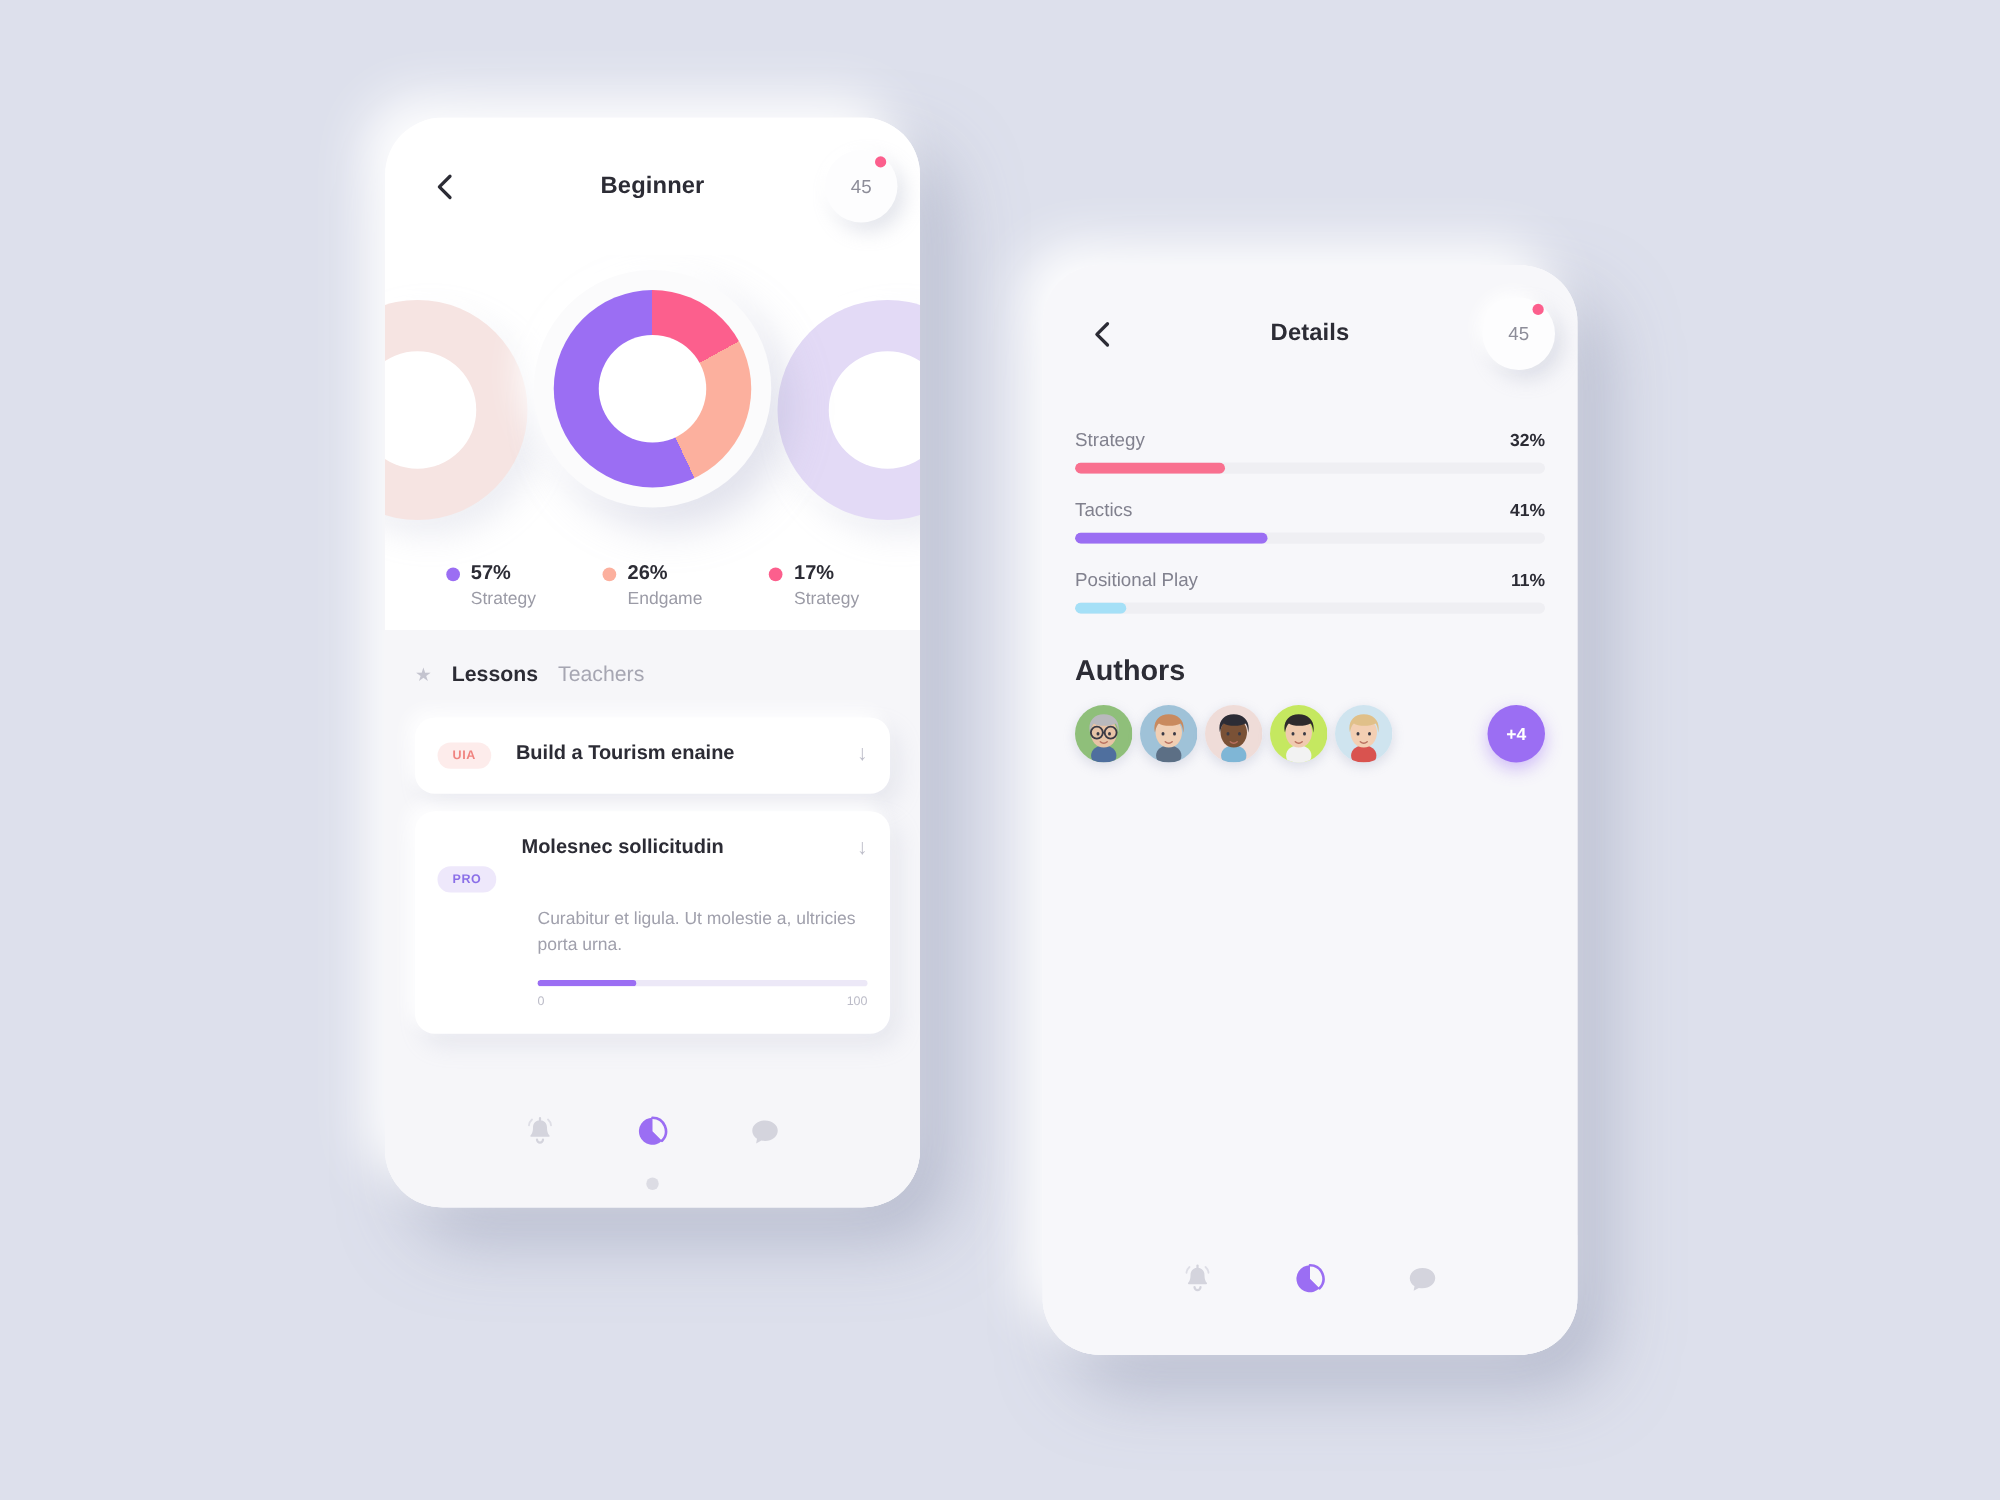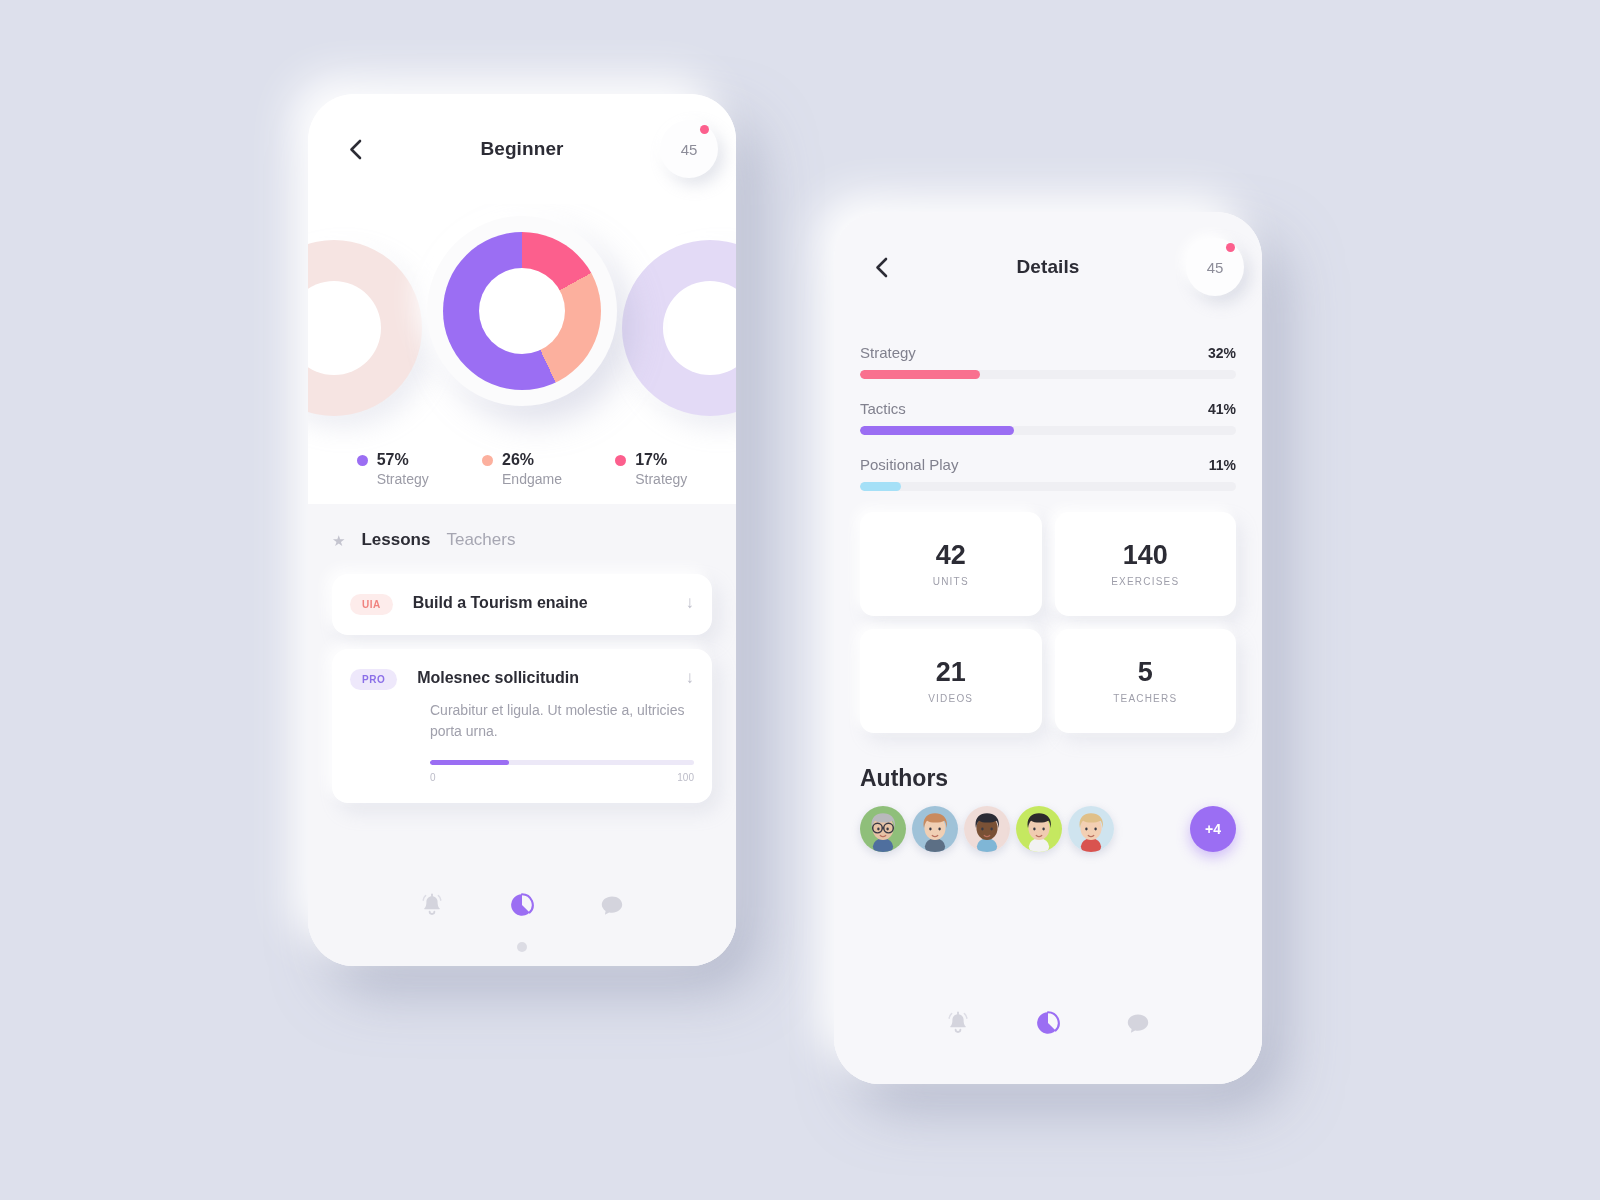--- a/index.html
+++ b/index.html
@@ -179,21 +179,21 @@
   .lesson-top { display: flex; align-items: flex-start; }
   .badge {
     font-size: 10px;
     font-weight: bold;
     letter-spacing: .5px;
     padding: 5px 12px;
     border-radius: 11px;
     flex: 0 0 auto;
   }
   .badge-uia { background: #fdeceb; color: #f0837f; }
-  .badge-pro { background: #eee8fb; color: #8b6fe8; }
+  .badge-pro { background: #eee8fb; color: #8b6fe8; margin-top: 24px; }
   .lesson-title {
     flex: 1;
     font-size: 16px;
     font-weight: bold;
     color: #2c2c35;
     margin-left: 20px;
   }
   .dl-icon { color: #bdbdc9; font-size: 17px; flex: 0 0 auto; line-height: 1; }
   .lesson-desc {
     font-size: 14px;
@@ -476,38 +476,20 @@
               <span class="bar-name">Positional Play</span>
               <span class="bar-val">11%</span>
             </div>
             <div class="bar-track">
               <div class="bar-fill" style="width: 11%; background: rgb(165, 224, 247);"></div>
             </div>
           </div>
         </div>
 
 
-      <div class="stats-grid">
-        <div class="stat-card">
-          <span class="stat-num">42</span>
-          <span class="stat-lbl">UNITS</span>
-        </div>
-        <div class="stat-card">
-          <span class="stat-num">140</span>
-          <span class="stat-lbl">EXERCISES</span>
-        </div>
-        <div class="stat-card">
-          <span class="stat-num">21</span>
-          <span class="stat-lbl">VIDEOS</span>
-        </div>
-        <div class="stat-card">
-          <span class="stat-num">5</span>
-          <span class="stat-lbl">TEACHERS</span>
-        </div>
-      </div>
 
       <div class="authors-title">Authors</div>
       <div class="authors-row">
         <div id="avatars-container" style="display:flex">
             <div class="avatar">
               <svg viewBox="0 0 50 50" preserveAspectRatio="xMidYMid slice">
                 <rect width="50" height="50" fill="#8fbf7a"></rect>
                 <path d="M25 50c-11 0-17 4-17 4v6h34v-6s-6-4-17-4z" fill="#4f6f9e"></path>
                 <ellipse cx="25" cy="44" rx="11" ry="9" fill="#4f6f9e"></ellipse>
                 <ellipse cx="25" cy="24" rx="11.5" ry="13" fill="#e7c3a6"></ellipse>

